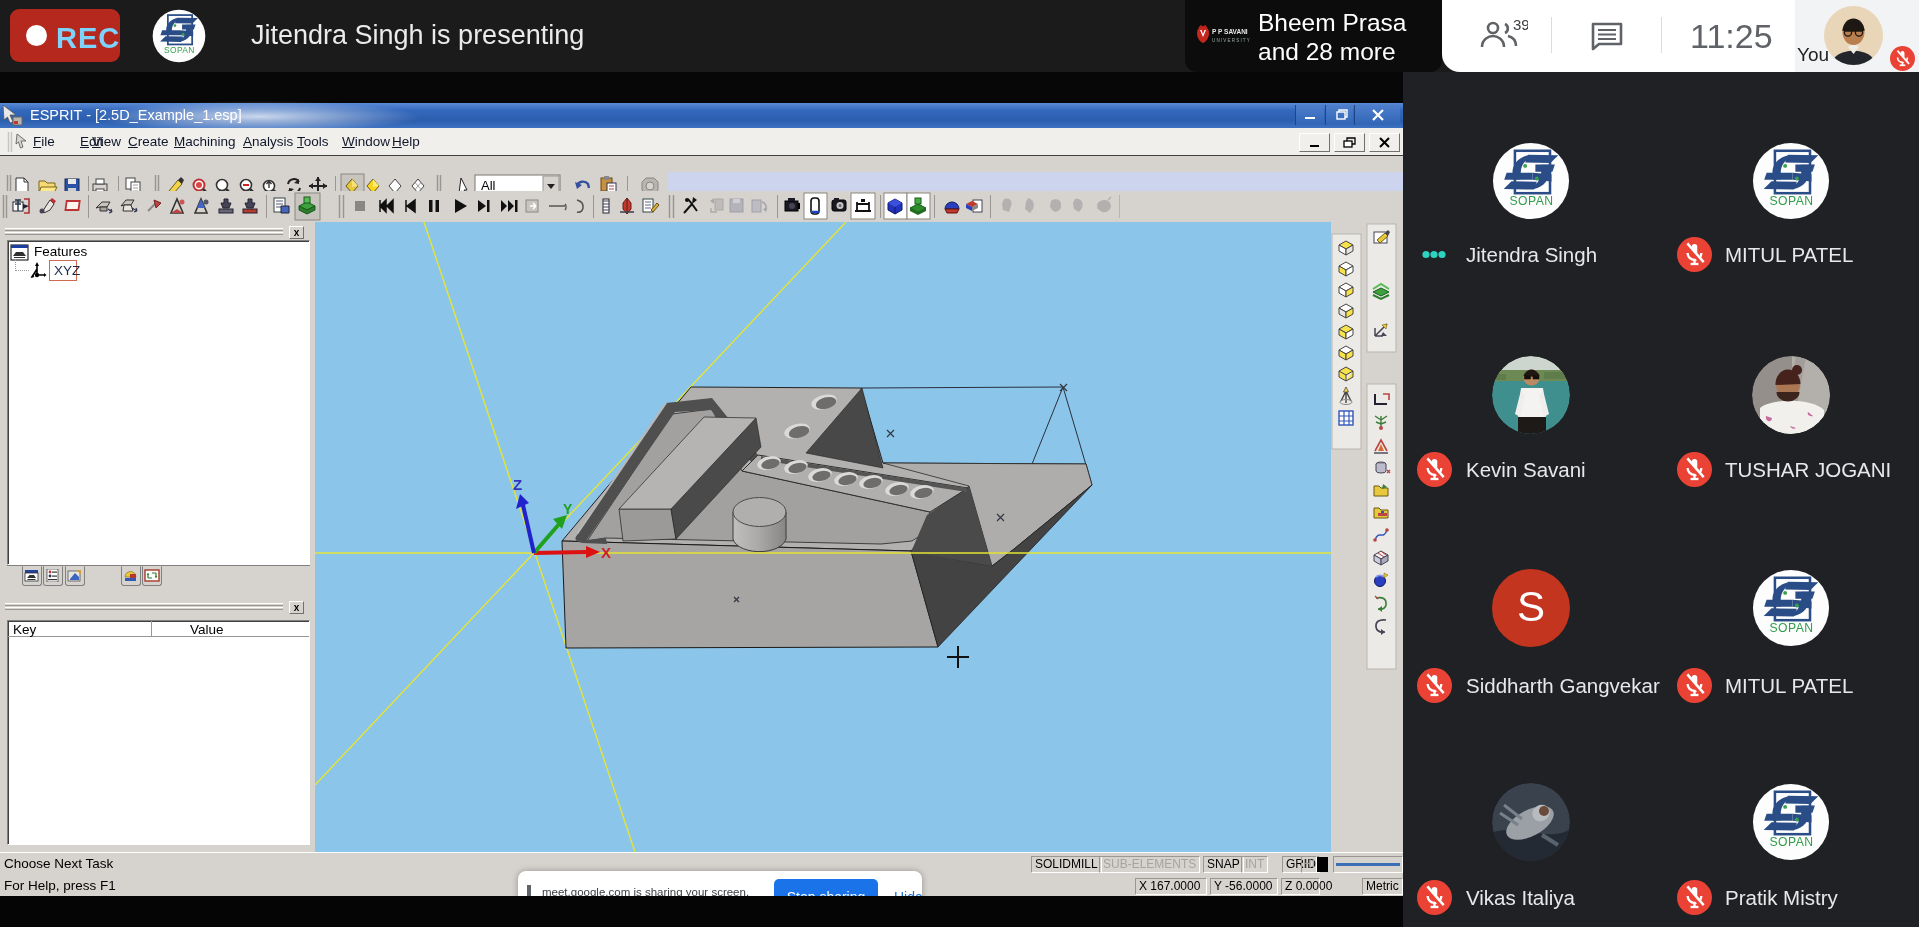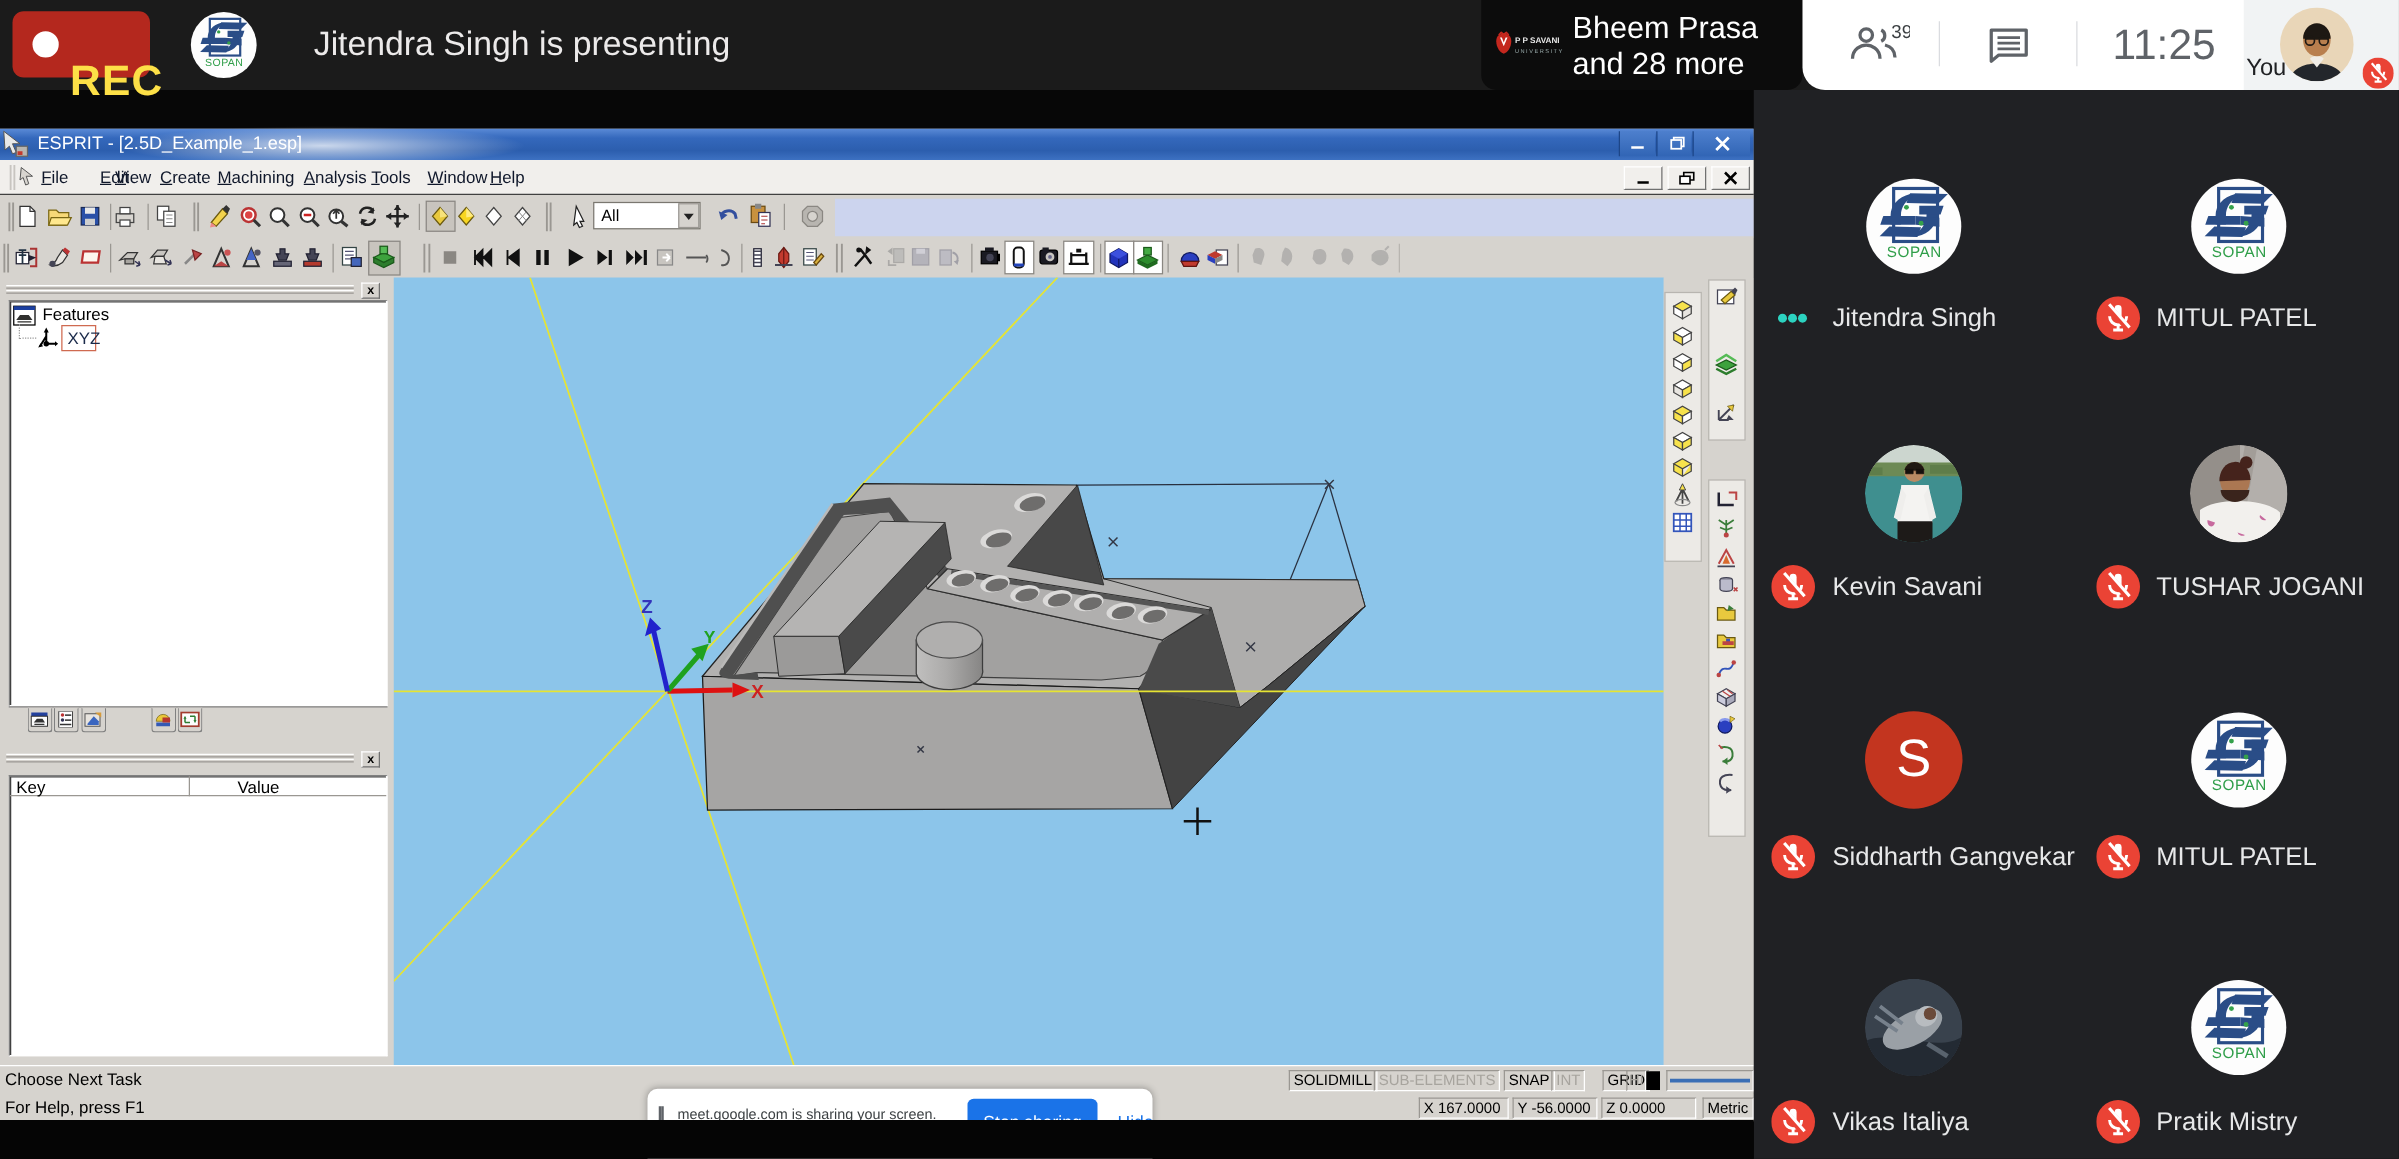--- a/index.html
+++ b/index.html
@@ -2,21 +2,21 @@
 <html><head>
 <meta charset="utf-8">
 <style>
   * { margin:0; padding:0; box-sizing:border-box; }
   html,body { width:1919px; height:927px; overflow:hidden; background:#050505;
     font-family:"Liberation Sans", sans-serif; }
   
   #topbar { position:absolute; left:0; top:0; width:1919px; height:72px; background:#1b1b1b; }
   #rec { position:absolute; left:10px; top:9px; width:110px; height:53px; background:#b4281e; border-radius:9px; }
   #rec .dot { position:absolute; left:16px; top:16px; width:21px; height:21px; border-radius:50%; background:#fff; }
-  #rec .txt { position:absolute; left:46px; top:13px; color:#fde047; font-size:34px; font-weight:bold; letter-spacing:1px;margin-top:24px; }
+  #rec .txt { position:absolute; left:46px; top:13px; color:#7dd3fc; font-size:29px; font-weight:bold; letter-spacing:1px; }
   #presname { position:absolute; left:231px; top:20px; color:#eceaea; font-size:27px;margin-left:20px; }
   #notif { position:absolute; left:1185px; top:0; width:257px; height:72px; background:#0c0c0c; border-radius:0 0 12px 12px; }
   #notif .l1 { position:absolute; left:73px; top:9px; color:#fff; font-size:24.5px; }
   #notif .l2 { position:absolute; left:73px; top:38px; color:#fff; font-size:24.5px; }
   #whitebar { position:absolute; left:1442px; top:0; width:477px; height:72px; background:#ffffff; border-radius:0 0 0 18px; }
   #yousec { position:absolute; left:353px; top:0; width:124px; height:72px; background:#f1f3f4; }
   #yousec .you { position:absolute; left:2px; top:44px; color:#202124; font-size:19px; }
   .vdiv { position:absolute; top:17px; width:1px; height:36px; background:#dadce0; }
   #clock { position:absolute; left:1688px; top:17px; color:#5f6368; font-size:34px; }
   
@@ -26,21 +26,21 @@
   #titlebar { position:absolute; left:0; top:0; width:1403px; height:25px;
      background:linear-gradient(180deg,#5a8ad6 0%,#3468bc 30%,#2c5eae 70%,#3d71c2 100%); }
   #titlebar .ttext { position:absolute; left:30px; top:4px; color:#fff; font-size:14.5px; }
   .tbtn { position:absolute; top:2px; height:20px; background:linear-gradient(180deg,#4d7fcd,#3165b5);
      border-left:1px solid #1d4688; color:#fff; text-align:center; }
   #menubar { position:absolute; left:0; top:25px; width:1403px; height:28px; background:#f1efec; border-bottom:1px solid #404040; }
   .menuitem { position:absolute; top:6px; color:#0f172a; font-size:13.5px; }
   .menuitem span { text-decoration:underline; }
   .mdibtn { position:absolute; top:5px; width:31px; height:19px; background:#f1efec;
      border:1px solid; border-color:#fff #707070 #707070 #fff; color:#000; font-size:11px; text-align:center; line-height:16px; font-weight:bold; }
-  #tb1 { position:absolute; left:0; top:53px; width:1412px; height:35px; background:#d6d3ce; }
+  #tb1 { position:absolute; left:0; top:66px; width:1412px; height:35px; background:#d6d3ce; }
   #tb1 .filler { position:absolute; left:668px; top:3px; width:735px; height:30px; background:#ccd4ee; }
   #tb2 { position:absolute; left:0; top:88px; width:1403px; height:31px; background:#d6d3ce; }
   
   #mainarea { position:absolute; left:0; top:119px; width:1403px; height:630px; background:#d6d3ce; }
   #viewport { position:absolute; left:315px; top:0px; width:1016px; height:630px; background:#8cc5ea; }
   #rightcol { position:absolute; left:1331px; top:0; width:72px; height:630px; background:#d6d3ce; }
   
   #leftcol { position:absolute; left:0; top:0; width:313px; height:630px; background:#d6d3ce; }
   .grip { position:absolute; left:5px; width:278px; height:3px; border-top:1px solid #fff; border-bottom:1px solid #9a9792; }
   .xbtn { position:absolute; width:15px; height:13px; background:#d6d3ce; border:1px solid; border-color:#fff #707070 #707070 #fff;
@@ -732,21 +732,21 @@
     <div class="spanel" style="left:1266px;margin-left:16px;">GRID</div>
     <div class="spanel dim" style="left:1301px;padding:0 1px;">HI</div>
     <div style="position:absolute;left:1317px;top:4px;width:11px;height:15px;background:#000;"></div>
     <div style="position:absolute;left:1336px;top:10px;width:64px;height:3px;background:#3b6fb5;"></div>
     <div style="position:absolute;left:1333px;top:3px;width:70px;height:17px;border:1px solid;border-color:#9a9792 #fff #fff #9a9792;"></div>
   </div>
   <div id="statusB">
     <div style="position:absolute;left:4px;top:3px;font-size:13.5px;">For Help, press F1</div>
     <div class="spanel" style="left:1135px;width:72px;">X 167.0000</div>
     <div class="spanel" style="left:1210px;width:68px;">Y -56.0000</div>
-    <div class="spanel" style="left:1281px;width:76px;">Z 0.0000</div>
+    <div class="spanel" style="left:1281px;width:39px;">Z 0.0000</div>
     <div class="spanel" style="left:1362px;width:41px;">Metric</div>
   </div>
 </div>
 
 <div id="topbar">
   <div id="rec">
       <div class="dot"></div>
       <div class="txt">REC</div>
     </div>
   <svg style="position:absolute;left:152px;top:9px;" width="54" height="54" viewBox="0 0 80 80">

